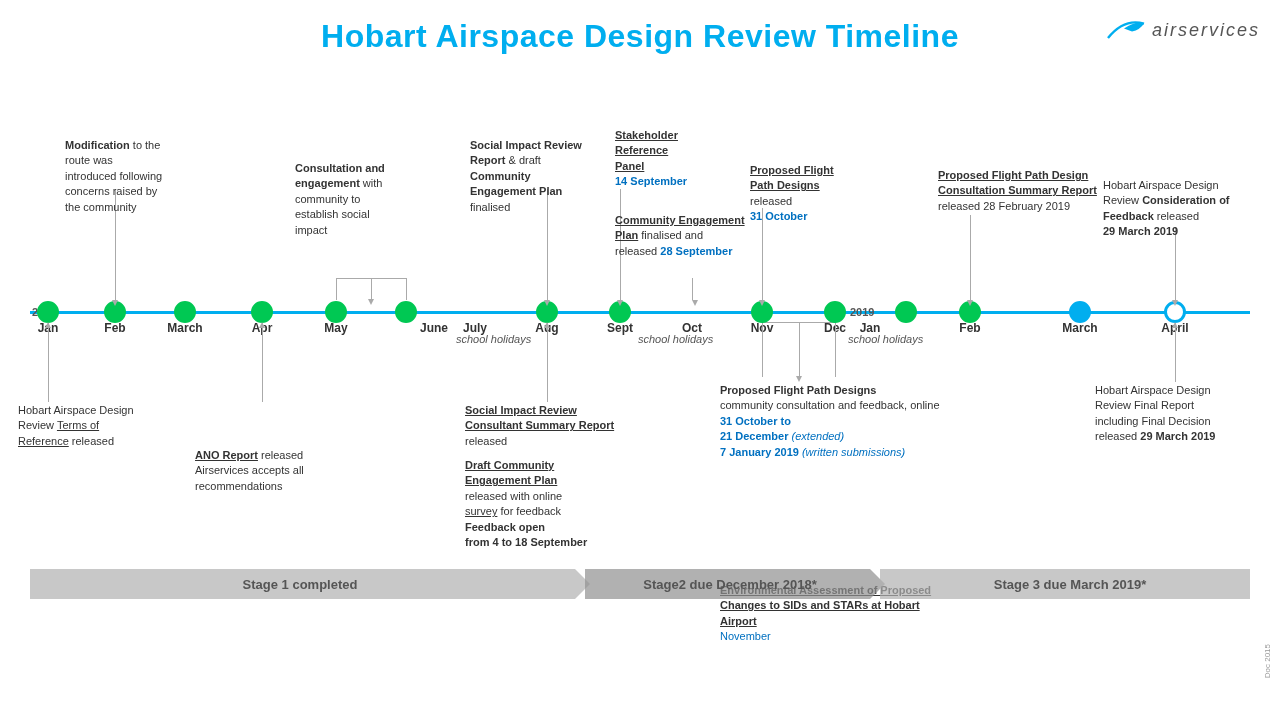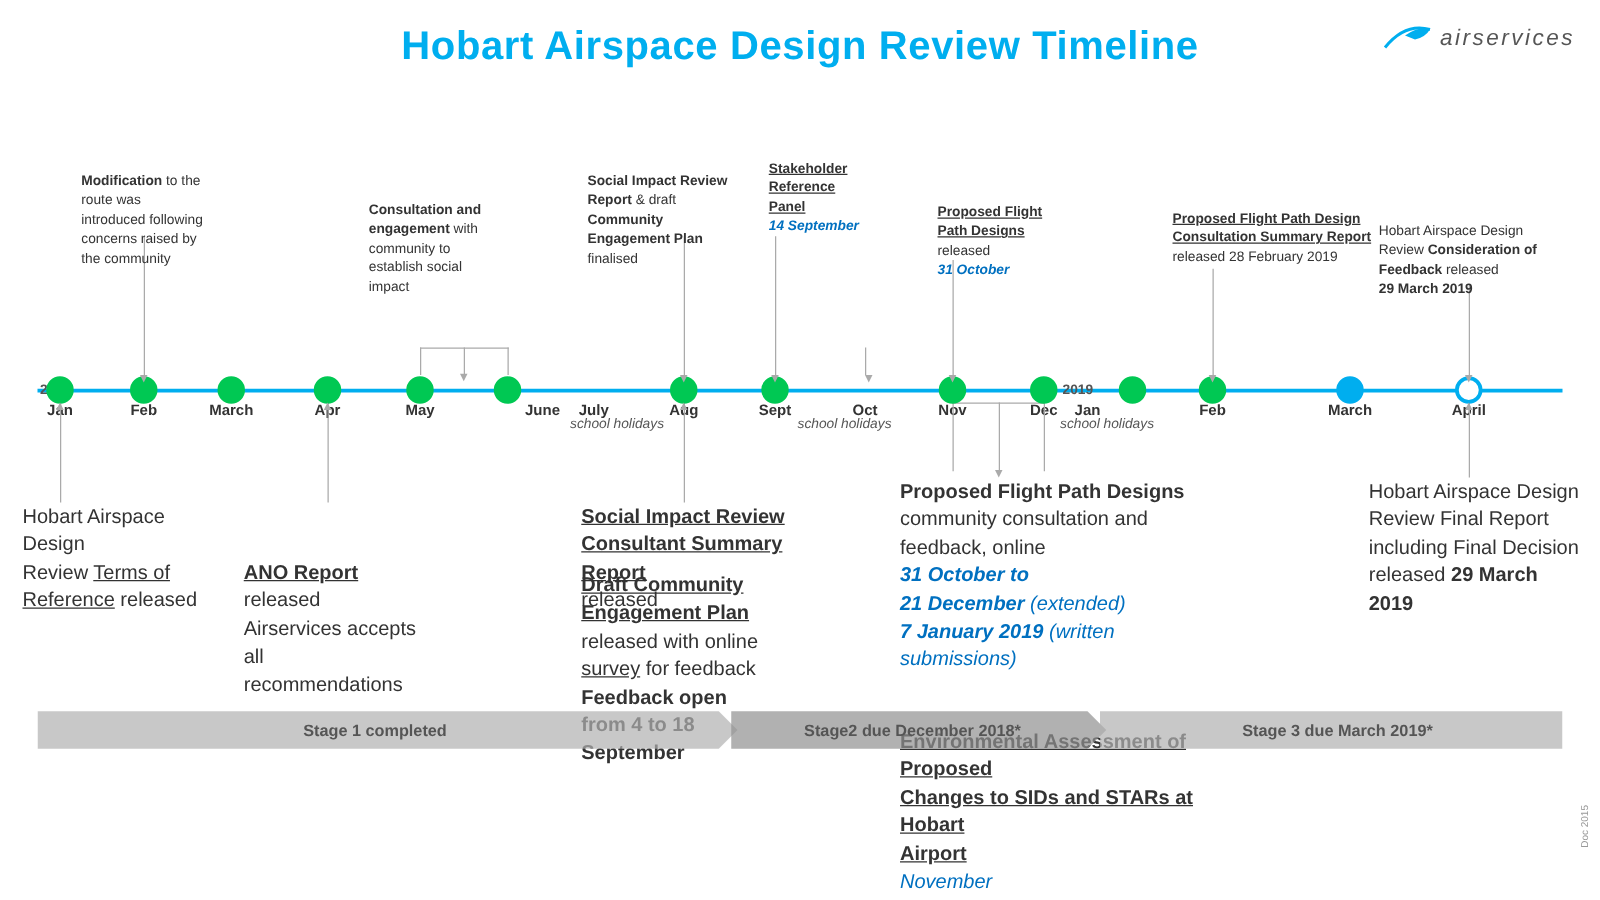--- a/index.html
+++ b/index.html
@@ -135,29 +135,29 @@
     .annotation-above {
       position: absolute;
       font-size: 11px;
       color: #333;
       line-height: 1.4;
       z-index: 2;
     }
     
     .annotation-below {
       position: absolute;
-      font-size: 16px;
+      font-size: 11px;
       color: #333;
       line-height: 1.4;
       z-index: 2;
     }
 
     .underline { text-decoration: underline; }
     .bold { font-weight: bold; }
-    .blue-text { color: #0070C0; font-style: italic; }
+    .blue-text { color: #0070C0; }
     .italic { font-style: italic; }
 
     
     #stage-banners {
       position: absolute;
       bottom: 0;
       left: 30px;
       right: 30px;
       height: 38px;
       display: flex;
@@ -263,20 +263,23 @@
     <div class="annotation-above" style="left:470px;top:75px;width:150px;">
       <span class="bold">Social Impact Review<br>Report</span> &amp; draft<br><span class="bold">Community<br>Engagement Plan</span><br>finalised
     </div>
 
     <div class="connector-up" style="left:620px;top:126px;height:113px;background:#aaa;"></div>
     <div style="position:absolute;left:617px;top:237px;width:0;height:0;border-left:3px solid transparent;border-right:3px solid transparent;border-top:6px solid #aaa;z-index:4;"></div>
     <div class="annotation-above" style="left:615px;top:65px;width:135px;">
       <span class="underline bold">Stakeholder<br>Reference<br>Panel</span><br><span class="blue-text bold">14 September</span>
     </div>
 
+    <div class="annotation-above" style="left:615px;top:150px;width:160px;">
+      <span class="underline bold">Community Engagement<br>Plan</span> finalised and<br>released <span class="blue-text bold">28 September</span>
+    </div>
 
     <div style="position:absolute;left:692px;top:215px;width:1px;height:22px;background:#aaa;z-index:2;"></div>
     <div style="position:absolute;left:692px;top:237px;width:0;height:0;border-left:3px solid transparent;border-right:3px solid transparent;border-top:6px solid #aaa;z-index:4;"></div>
 
     <div class="connector-up" style="left:762px;top:145px;height:94px;background:#aaa;"></div>
     <div style="position:absolute;left:759px;top:237px;width:0;height:0;border-left:3px solid transparent;border-right:3px solid transparent;border-top:6px solid #aaa;z-index:4;"></div>
     <div class="annotation-above" style="left:750px;top:100px;width:120px;">
       <span class="underline bold">Proposed Flight<br>Path Designs</span><br>released<br><span class="blue-text bold">31 October</span>
     </div>
 

